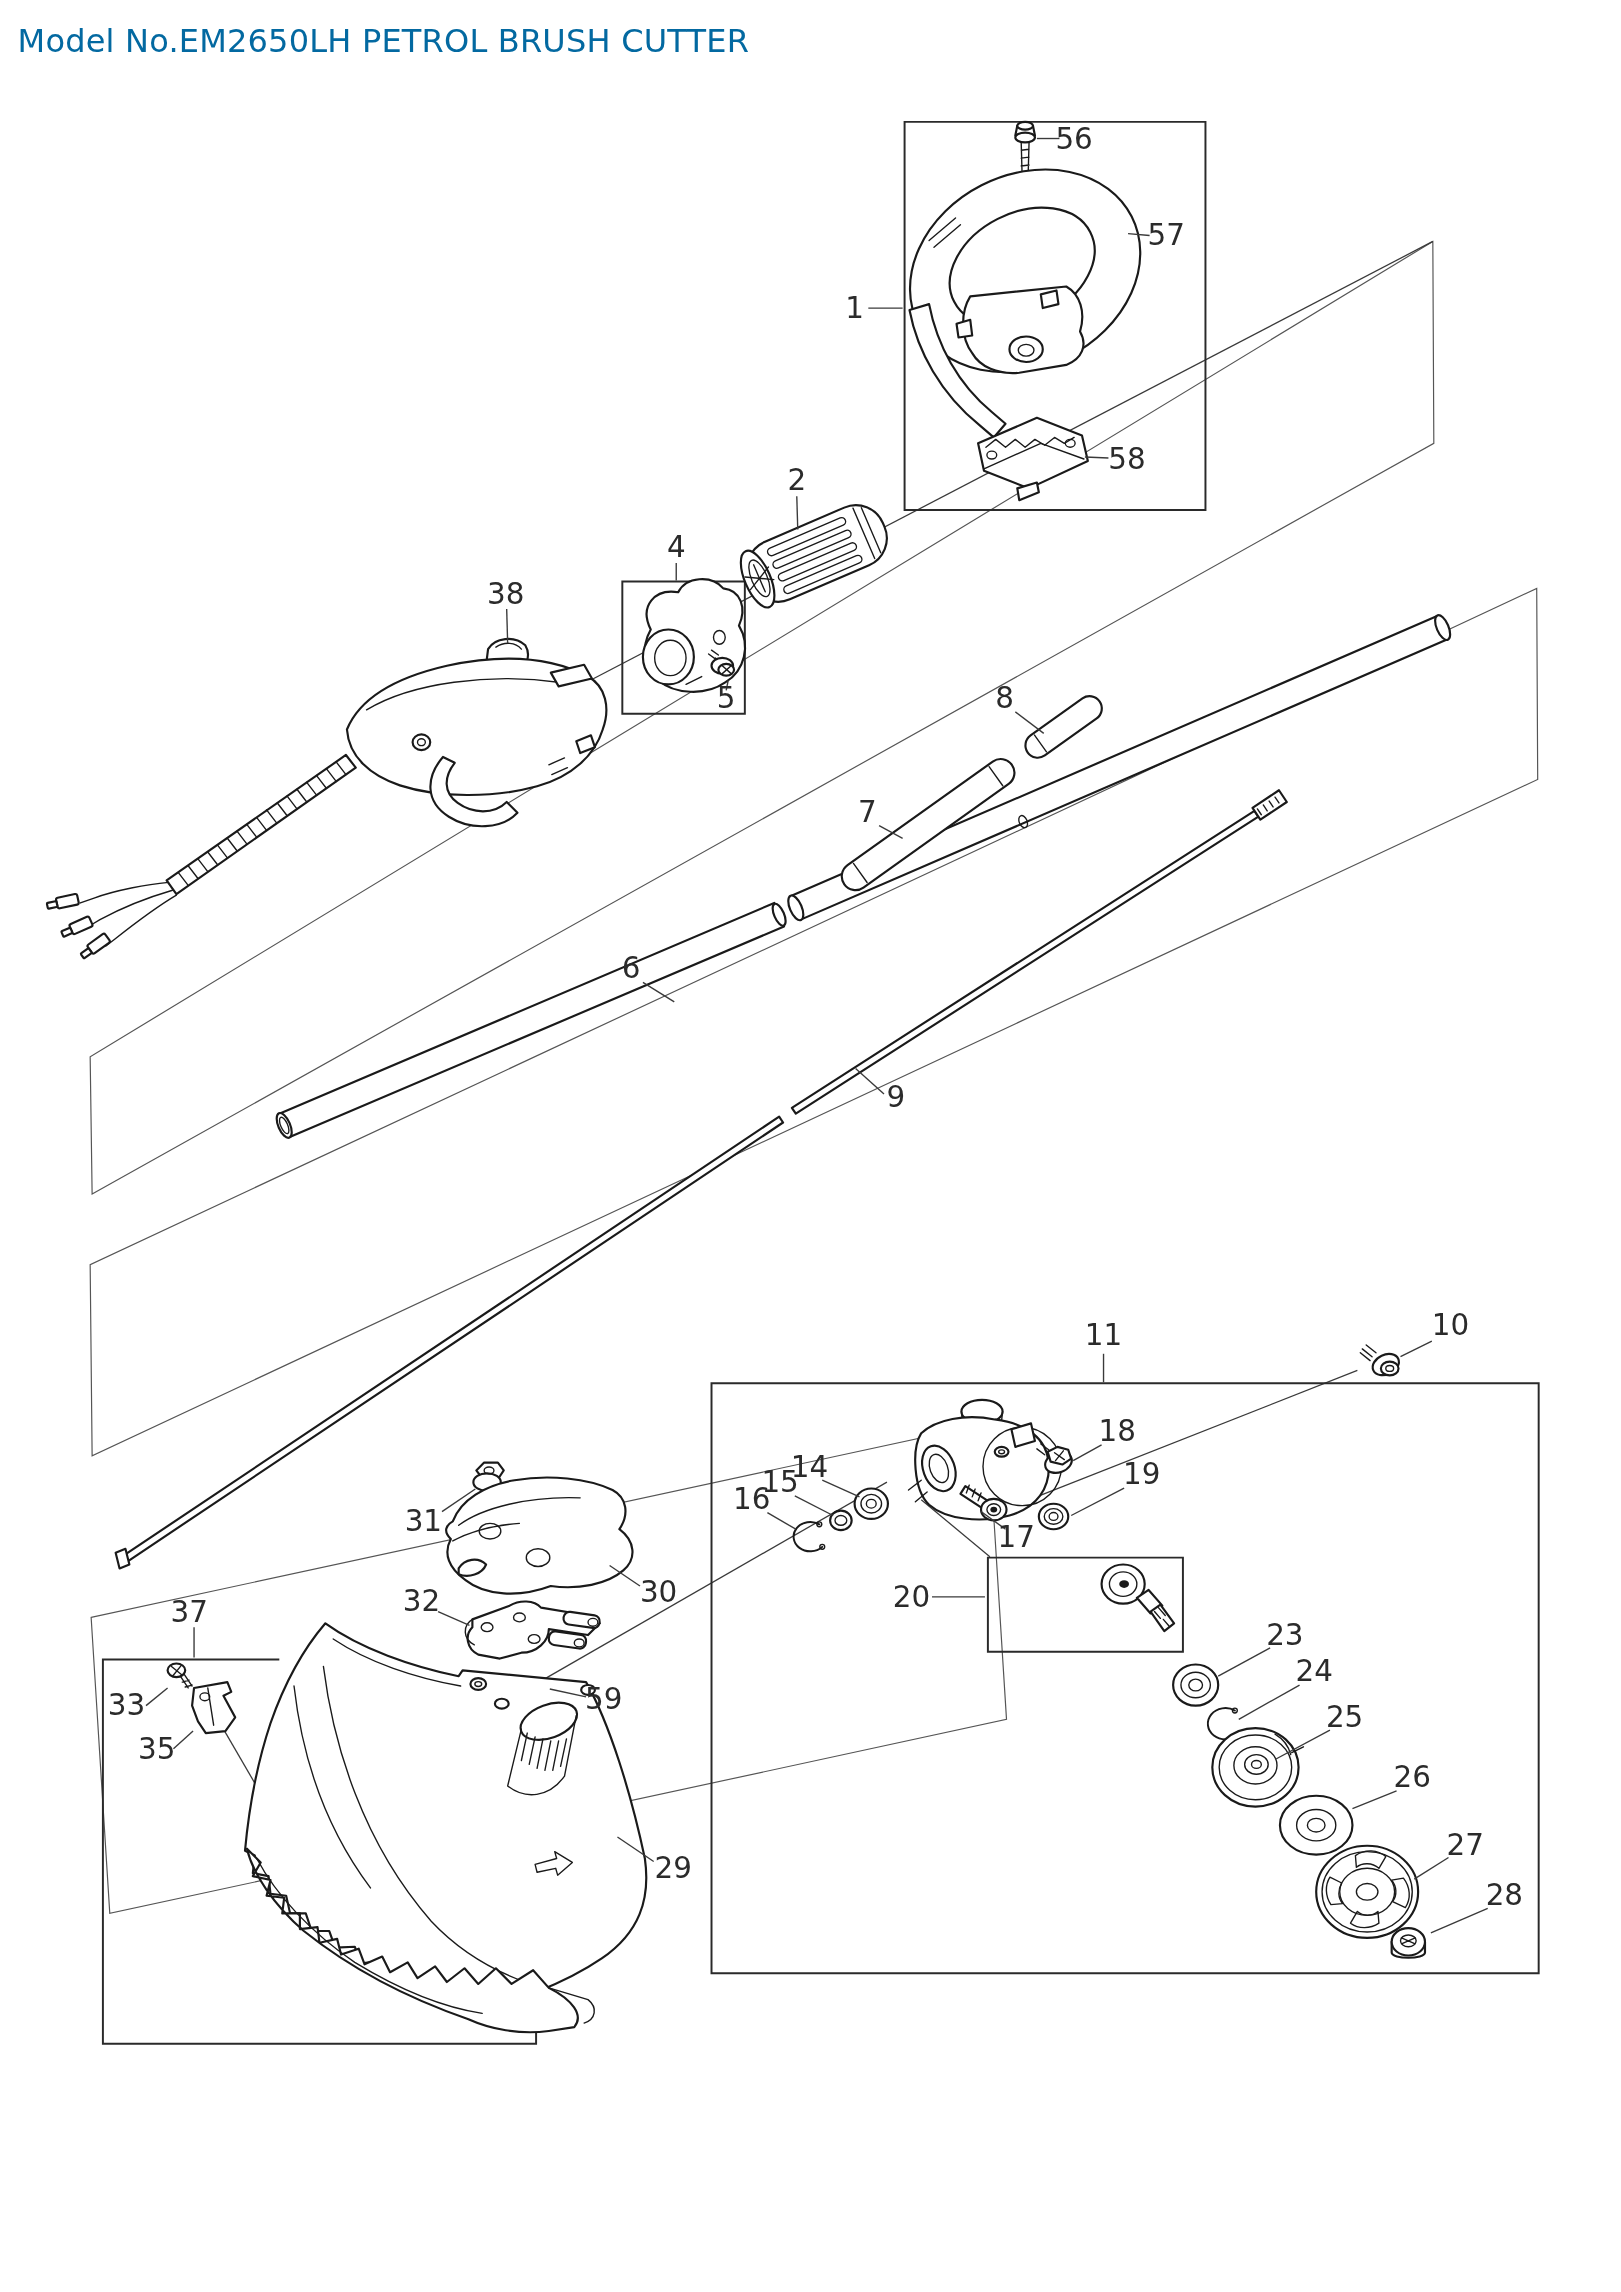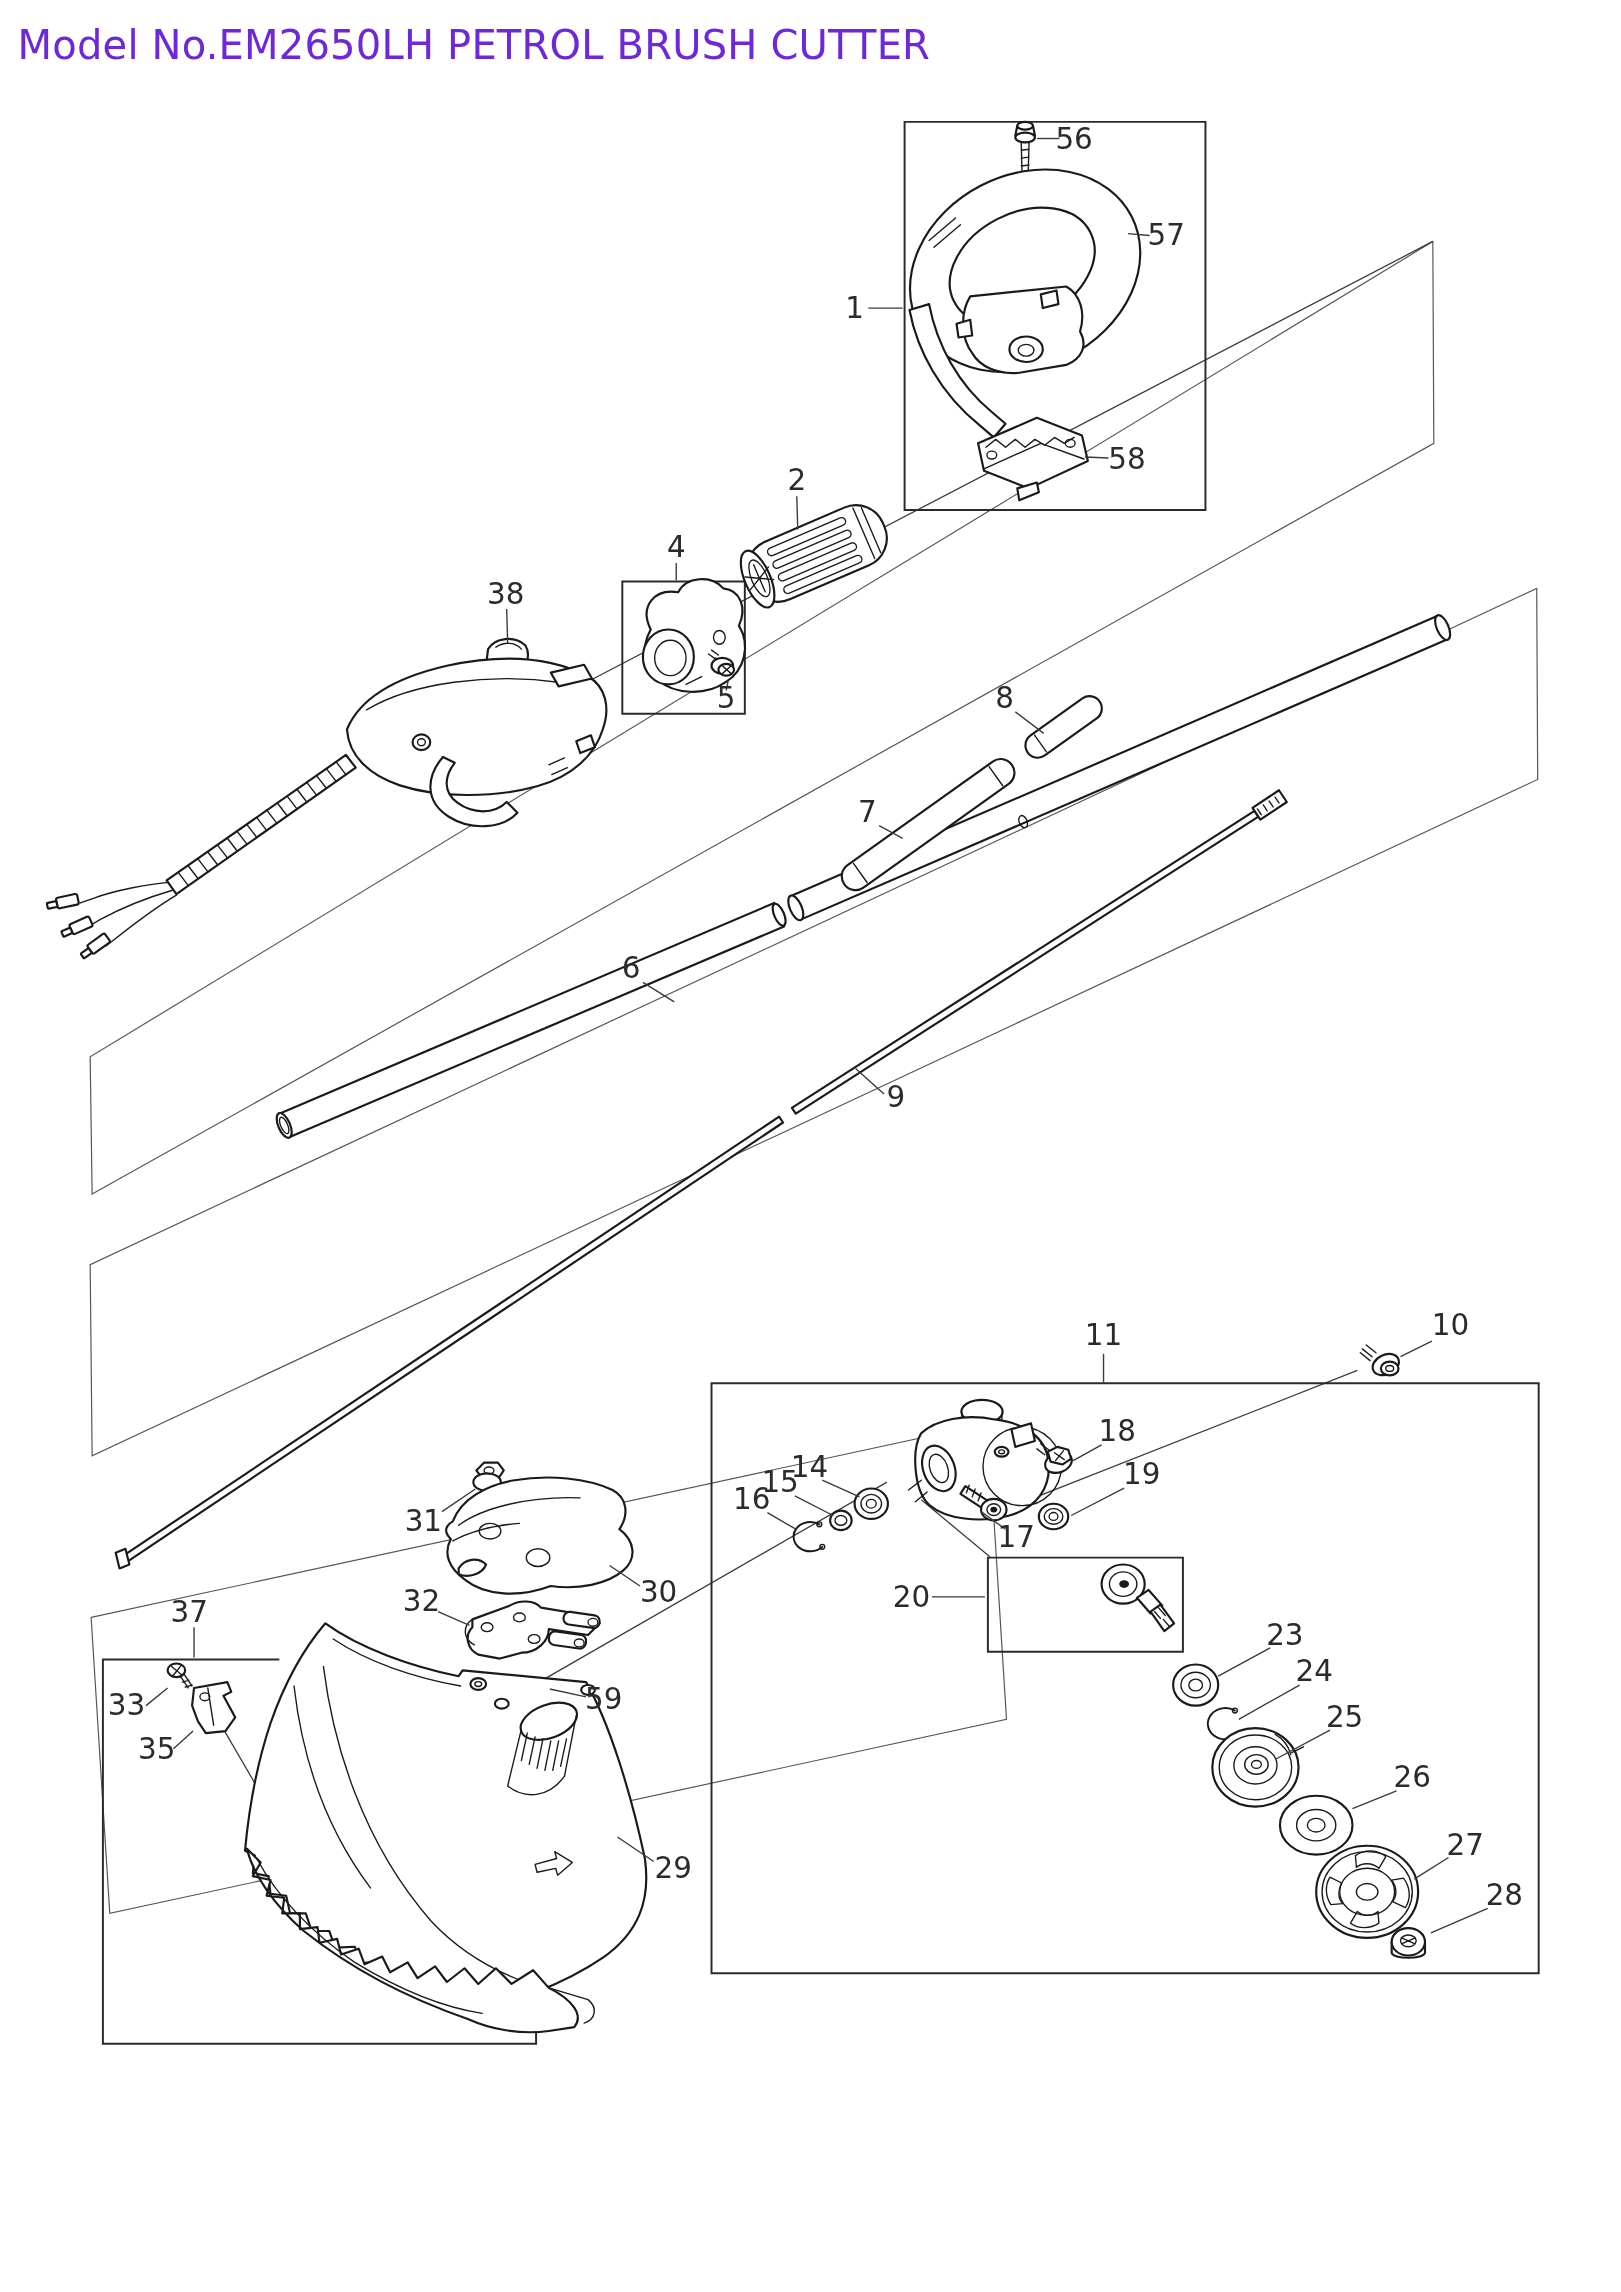--- a/index.html
+++ b/index.html
@@ -1,17 +1,17 @@
 <!DOCTYPE html>
 <html><head>
 <meta charset="utf-8">
 <style>
   html,body{margin:0;padding:0;background:#fff;}
   body{width:1621px;height:2293px;position:relative;font-family:"DejaVu Sans","Liberation Sans",sans-serif;}
-  .title{position:absolute;left:17.6px;top:21.6px;font-size:40px;color:#6d28d9;letter-spacing:0.2px;}
+  .title{position:absolute;left:17.6px;top:21.6px;font-size:32px;color:#0369a1;letter-spacing:0.2px;}
   svg{position:absolute;left:0;top:0;}
   .ink{fill:#ffffff;stroke:#1a1a1a;stroke-width:2.2;stroke-linejoin:round;stroke-linecap:round;}
   .ln{fill:none;stroke:#1a1a1a;stroke-width:2;stroke-linejoin:round;stroke-linecap:round;}
   .lnthin{fill:none;stroke:#1a1a1a;stroke-width:1.4;stroke-linejoin:round;stroke-linecap:round;}
   .dark{fill:#1a1a1a;stroke:none;}
 </style>
 </head>
 <body>
 
 <div class="title">Model No.EM2650LH PETROL BRUSH CUTTER</div>

